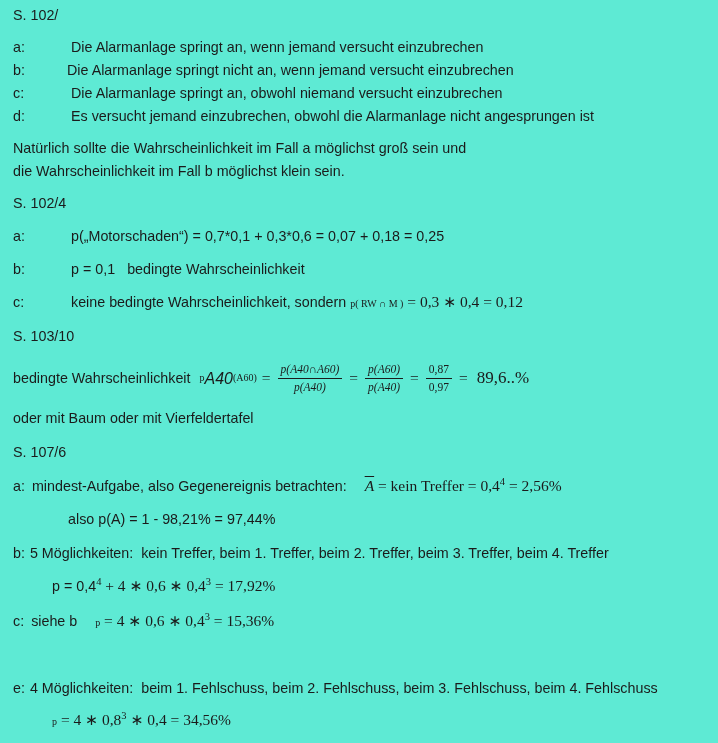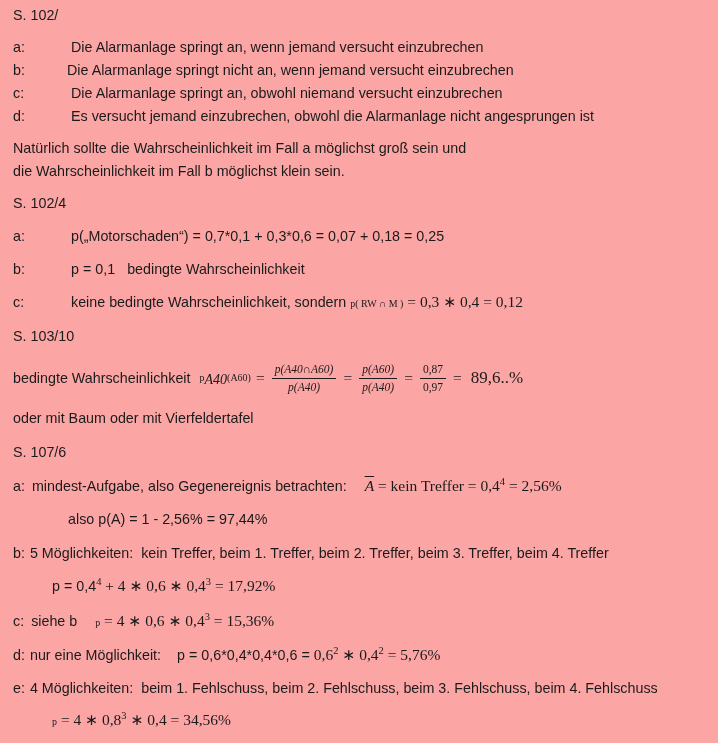--- a/index.html
+++ b/index.html
@@ -1,31 +1,31 @@
 <!DOCTYPE html>
 <html><head>
 <meta charset="utf-8">
 <style>
   * { margin:0; padding:0; box-sizing:border-box; }
   html,body { background:#ffffff; }
   body { font-family:"Liberation Sans", sans-serif; color:#1b1b1b; }
   .page {
-    position:relative; width:718px; height:743px; background:#fca5a5;
+    position:relative; width:718px; height:743px; background:#5eead4;
     overflow:hidden;
   }
   .line { position:absolute; left:13px; font-size:14.3px; white-space:nowrap; }
   .lbl { display:inline-block; width:58px; }
   .lbl7 { display:inline-block; margin-right:7px; }
   .gap12 { display:inline-block; margin-left:12px; }
   .gap14 { display:inline-block; margin-left:14px; }
   .r-sans { font-family:"Liberation Sans", sans-serif; font-size:14.3px; }
   .r-ser  { font-family:"Liberation Serif", serif; font-size:15.5px; }
   .r-it   { font-family:"Liberation Serif", serif; font-size:10px; }
   .r-sup  { font-family:"Liberation Serif", serif; font-size:10.5px; vertical-align:6px; }
-  .r-sub  { font-family:Liberation Serif, serif; font-style:italic; font-size:14px; vertical-align:-3px; }
+  .r-sub  { font-family:Liberation Sans, sans-serif; font-style:italic; font-size:16px; vertical-align:-3px; }
   .r-bar  { font-family:"Liberation Serif", serif; font-style:italic; font-size:15.5px; text-decoration:overline; }
   .mline  { display:flex; align-items:center; }
   .mgroup { display:inline-block; }
   .eq { font-family:"Liberation Serif", serif; font-size:15.5px; margin:0 5px; }
   .frac {
     display:inline-block; text-align:center;
     font-family:"Liberation Serif", serif; font-style:italic; font-size:11.5px;
     line-height:1.25; margin:0 2px;
   }
   .frac .num { display:block; border-bottom:1px solid #1b1b1b; padding:0 3px 1px; }
@@ -94,39 +94,35 @@
 
   <div class="line" style="top:410px">oder mit Baum oder mit Vierfeldertafel</div>
 
   <div class="line" style="top:444px">S. 107/6</div>
 
   <div class="line" style="top:476px">
     <span class="lbl7">a:</span><span>mindest-Aufgabe, also Gegenereignis betrachten:</span>
     <span class="mgroup gap14"><span class="r-bar">A</span><span class="r-ser"> = kein Treffer  =  0,4</span><span class="r-sup">4</span><span class="r-ser"> = 2,56%</span></span>
   </div>
 
-  <div class="line" style="top:511px; left:68px">also p(A) = 1 - 2,56% = 97,44%</div>
+  <div class="line" style="top:511px; left:68px">also p(A) = 1 - 98,21% = 97,44%</div>
 
   <div class="line" style="top:545px">
     <span class="lbl7" style="margin-right:5px">b:</span><span>5 Möglichkeiten:&nbsp; kein Treffer, beim 1. Treffer, beim 2. Treffer, beim 3. Treffer, beim 4. Treffer</span>
   </div>
 
   <div class="line" style="top:576px; left:52px">
     <span class="mgroup"><span class="r-sans">p = 0,4</span><span class="r-sup">4</span><span class="r-ser"> + 4 ∗ 0,6 ∗ 0,4</span><span class="r-sup">3</span><span class="r-ser"> = 17,92%</span></span>
   </div>
 
   <div class="line" style="top:611px">
     <span class="lbl7">c:</span><span>siehe b</span>
     <span class="mgroup gap14"><span class="r-it">p</span><span class="r-ser"> = 4 ∗ 0,6 ∗ 0,4</span><span class="r-sup">3</span><span class="r-ser"> = 15,36%</span></span>
   </div>
 
-  <div class="line" style="top:645px">
-    <span class="lbl7" style="margin-right:5px">d:</span><span>nur eine Möglichkeit:</span>
-    <span class="mgroup gap12"><span class="r-sans">p = 0,6*0,4*0,4*0,6 = </span><span class="r-ser">0,6</span><span class="r-sup">2</span><span class="r-ser"> ∗ 0,4</span><span class="r-sup">2</span><span class="r-ser"> = 5,76%</span></span>
-  </div>
 
   <div class="line" style="top:680px">
     <span class="lbl7" style="margin-right:5px">e:</span><span>4 Möglichkeiten:&nbsp; beim 1. Fehlschuss, beim 2. Fehlschuss, beim 3. Fehlschuss, beim 4. Fehlschuss</span>
   </div>
 
   <div class="line" style="top:710px; left:52px">
     <span class="mgroup"><span class="r-it">p</span><span class="r-ser"> = 4 ∗ 0,8</span><span class="r-sup">3</span><span class="r-ser"> ∗ 0,4 = 34,56%</span></span>
   </div>
 
 </div>

